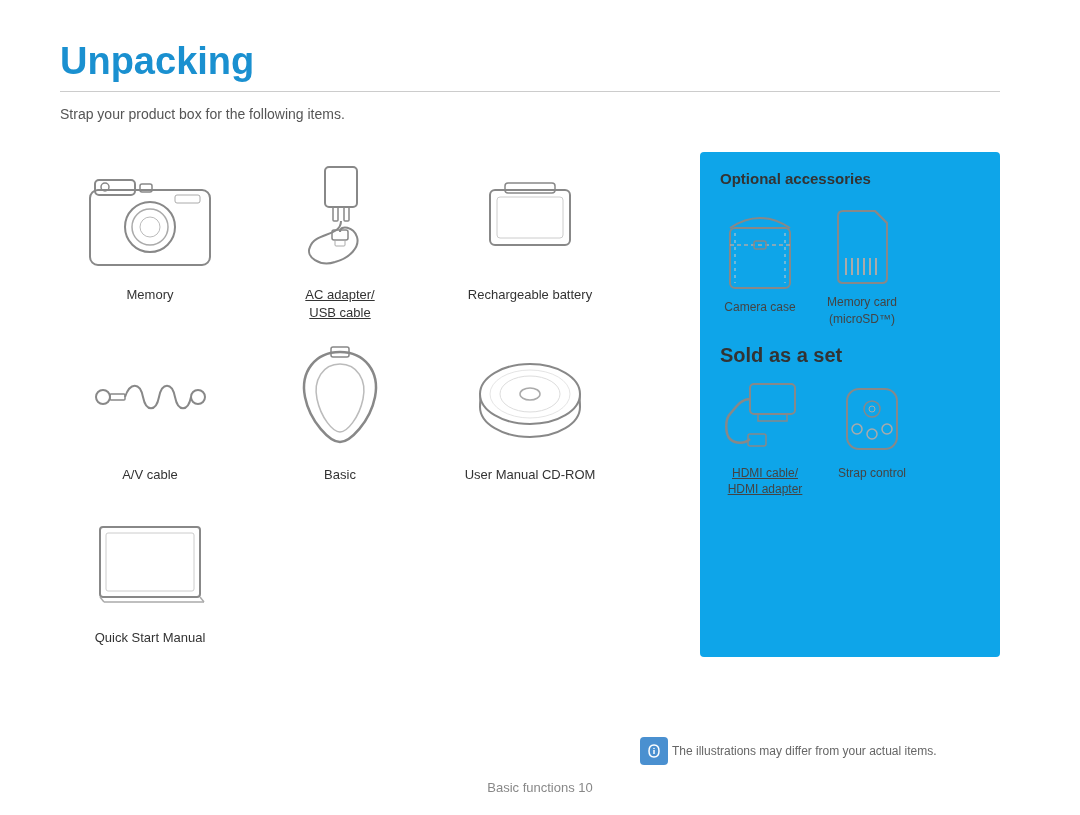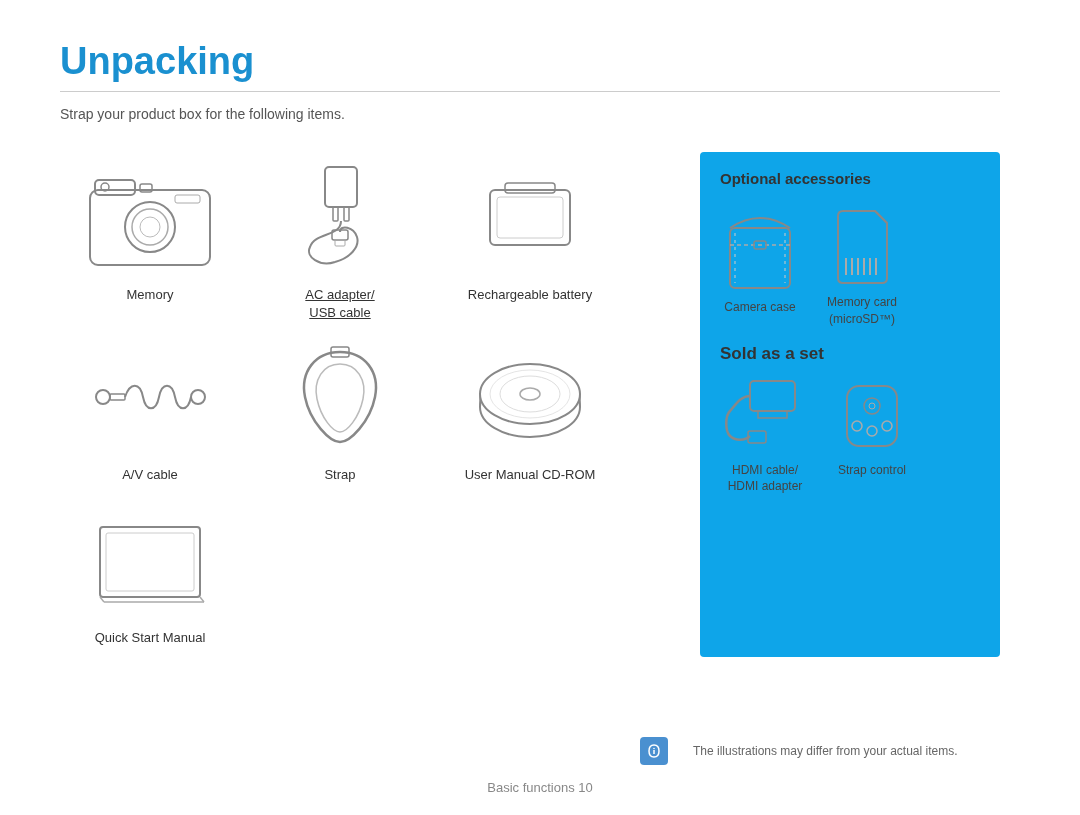--- a/index.html
+++ b/index.html
@@ -103,34 +103,34 @@
     }
 
     .optional-item-label {
       font-size: 12px;
       color: #444;
       text-align: center;
       line-height: 1.4;
     }
 
     .sold-set-title {
-      font-size: 17px;
+      font-size: 20px;
       font-weight: bold;
       color: #333;
       margin-bottom: 12px;
       margin-top: 4px;
     }
 
     .footnote-area {
       position: absolute;
       bottom: 50px;
       left: 640px;
       display: flex;
       align-items: center;
-      gap: 25px;
+      gap: 4px;
     }
 
     .footnote-icon {
       width: 28px;
       height: 28px;
       background: #4a90d0;
       border-radius: 4px;
       display: flex;
       align-items: center;
       justify-content: center;
@@ -252,21 +252,21 @@
           <div class="item-icon">
             <svg width="110" height="110" viewBox="0 0 110 110">
 
               <path d="M55 10 C80 10 95 30 90 55 C85 80 65 100 55 100 C45 100 25 80 20 55 C15 30 30 10 55 10" fill="none" stroke="#888" stroke-width="2.5"></path>
 
               <path d="M55 22 C72 22 82 38 78 57 C74 76 62 90 55 90 C48 90 36 76 32 57 C28 38 38 22 55 22" fill="none" stroke="#bbb" stroke-width="1.5"></path>
 
               <rect x="46" y="5" width="18" height="10" rx="2" fill="none" stroke="#888" stroke-width="1.5"></rect>
             </svg>
           </div>
-          <span class="item-label">Strap</span>
+          <span class="item-label">Basic</span>
         </div>
 
         <div class="item-cell">
           <div class="item-icon">
             <svg width="120" height="110" viewBox="0 0 120 110">
 
               <ellipse cx="60" cy="65" rx="50" ry="30" fill="none" stroke="#888" stroke-width="2"></ellipse>
 
               <ellipse cx="60" cy="52" rx="50" ry="30" fill="white" stroke="#888" stroke-width="2"></ellipse>
 
@@ -352,21 +352,21 @@
           <svg width="90" height="80" viewBox="0 0 90 80">
 
             <rect x="30" y="5" width="45" height="30" rx="4" fill="none" stroke="#888" stroke-width="2"></rect>
 
             <path d="M38 35 L38 42 L67 42 L67 35" fill="none" stroke="#888" stroke-width="1.5"></path>
 
             <path d="M30 20 C20 20 15 30 10 35 C5 40 5 55 10 60 C15 65 25 65 30 60" fill="none" stroke="#888" stroke-width="2.5"></path>
 
             <rect x="28" y="55" width="18" height="12" rx="2" fill="none" stroke="#888" stroke-width="1.5"></rect>
           </svg>
-          <span class="optional-item-label" style="white-space:pre-line;">HDMI cable/
+          <span class="optional-item-label" style="white-space:pre-line;text-decoration:underline;">HDMI cable/
 HDMI adapter</span>
         </div>
 
         <div class="optional-item">
           <svg width="70" height="80" viewBox="0 0 70 80">
 
             <rect x="10" y="10" width="50" height="60" rx="12" fill="none" stroke="#888" stroke-width="2"></rect>
 
             <circle cx="35" cy="30" r="8" fill="none" stroke="#888" stroke-width="1.5"></circle>
             <circle cx="20" cy="50" r="5" fill="none" stroke="#aaa" stroke-width="1.5"></circle>

